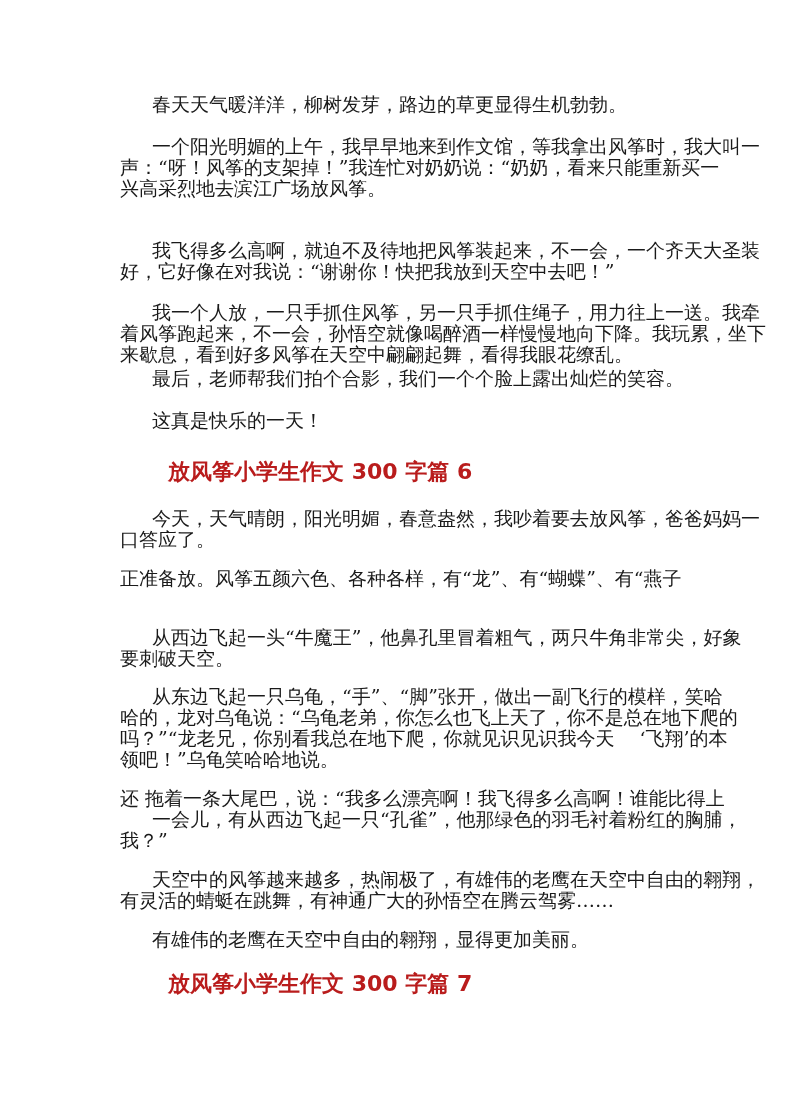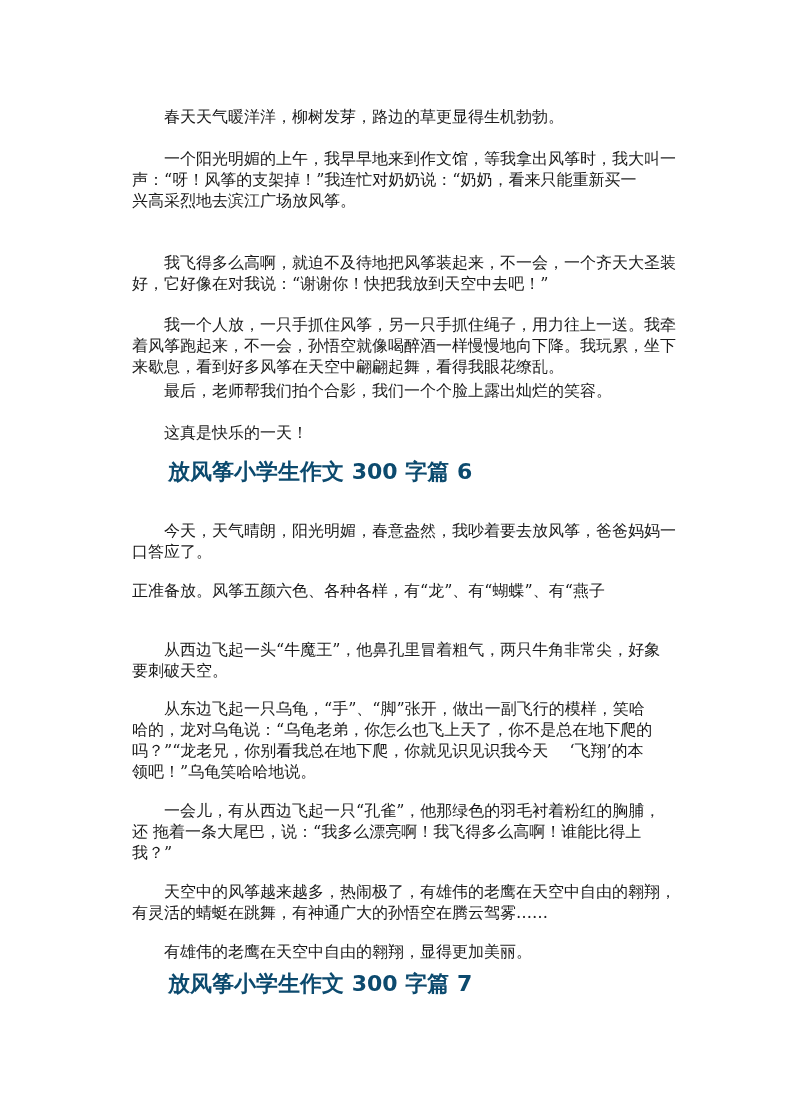--- a/index.html
+++ b/index.html
@@ -1,29 +1,29 @@
 <!DOCTYPE html>
 <html><head>
 <meta charset="utf-8">
 <style>
   html, body { margin: 0; padding: 0; background: #ffffff; }
   body { width: 792px; height: 1120px; position: relative; overflow: hidden; }
   .page { position: absolute; left: 0; top: 0; width: 792px; height: 1120px; background: #fff; }
   .p {
     position: absolute; left: 120px; width: 544px;
     font-family: "DejaVu Serif", "Liberation Serif", serif;
-    font-size: 16px; line-height: 21px; color: #1a1a1a;
-    margin: 12px; white-space: normal;
+    font-size: 19px; line-height: 21px; color: #1a1a1a;
+    margin: 0; white-space: normal;
   }
   .p .ln { display: block; white-space: nowrap; }
   .p .ln.first { padding-left: 32px; }
   .h {
     position: absolute; left: 168px;
     font-family: "DejaVu Sans", "Liberation Sans", sans-serif;
-    font-size: 22px; font-weight: bold; line-height: 28px; color: #0c4a6e;
+    font-size: 22px; font-weight: bold; line-height: 28px; color: #b91c1c;
     margin: 0; white-space: nowrap;
   }
 </style>
 </head>
 <body>
 
 <div class="page">
 
   <div class="p" style="top:94px">
     <span class="ln first">春天天气暖洋洋，柳树发芽，路边的草更显得生机勃勃。</span>
@@ -71,22 +71,22 @@
   </div>
 
   <div class="p" style="top:686px">
     <span class="ln first">从东边飞起一只乌龟，“手”、“脚”张开，做出一副飞行的模样，笑哈</span>
     <span class="ln">哈的，龙对乌龟说：“乌龟老弟，你怎么也飞上天了，你不是总在地下爬的</span>
     <span class="ln">吗？”“龙老兄，你别看我总在地下爬，你就见识见识我今天　 ‘飞翔’的本</span>
     <span class="ln">领吧！”乌龟笑哈哈地说。</span>
   </div>
 
   <div class="p" style="top:788px">
+    <span class="ln">还 拖着一条大尾巴，说：“我多么漂亮啊！我飞得多么高啊！谁能比得上</span>
     <span class="ln first">一会儿，有从西边飞起一只“孔雀”，他那绿色的羽毛衬着粉红的胸脯，</span>
-    <span class="ln">还 拖着一条大尾巴，说：“我多么漂亮啊！我飞得多么高啊！谁能比得上</span>
     <span class="ln">我？”</span>
   </div>
 
   <div class="p" style="top:869px">
     <span class="ln first">天空中的风筝越来越多，热闹极了，有雄伟的老鹰在天空中自由的翱翔，</span>
     <span class="ln">有灵活的蜻蜓在跳舞，有神通广大的孙悟空在腾云驾雾……</span>
   </div>
 
   <div class="p" style="top:929px">
     <span class="ln first">有雄伟的老鹰在天空中自由的翱翔，显得更加美丽。</span>

